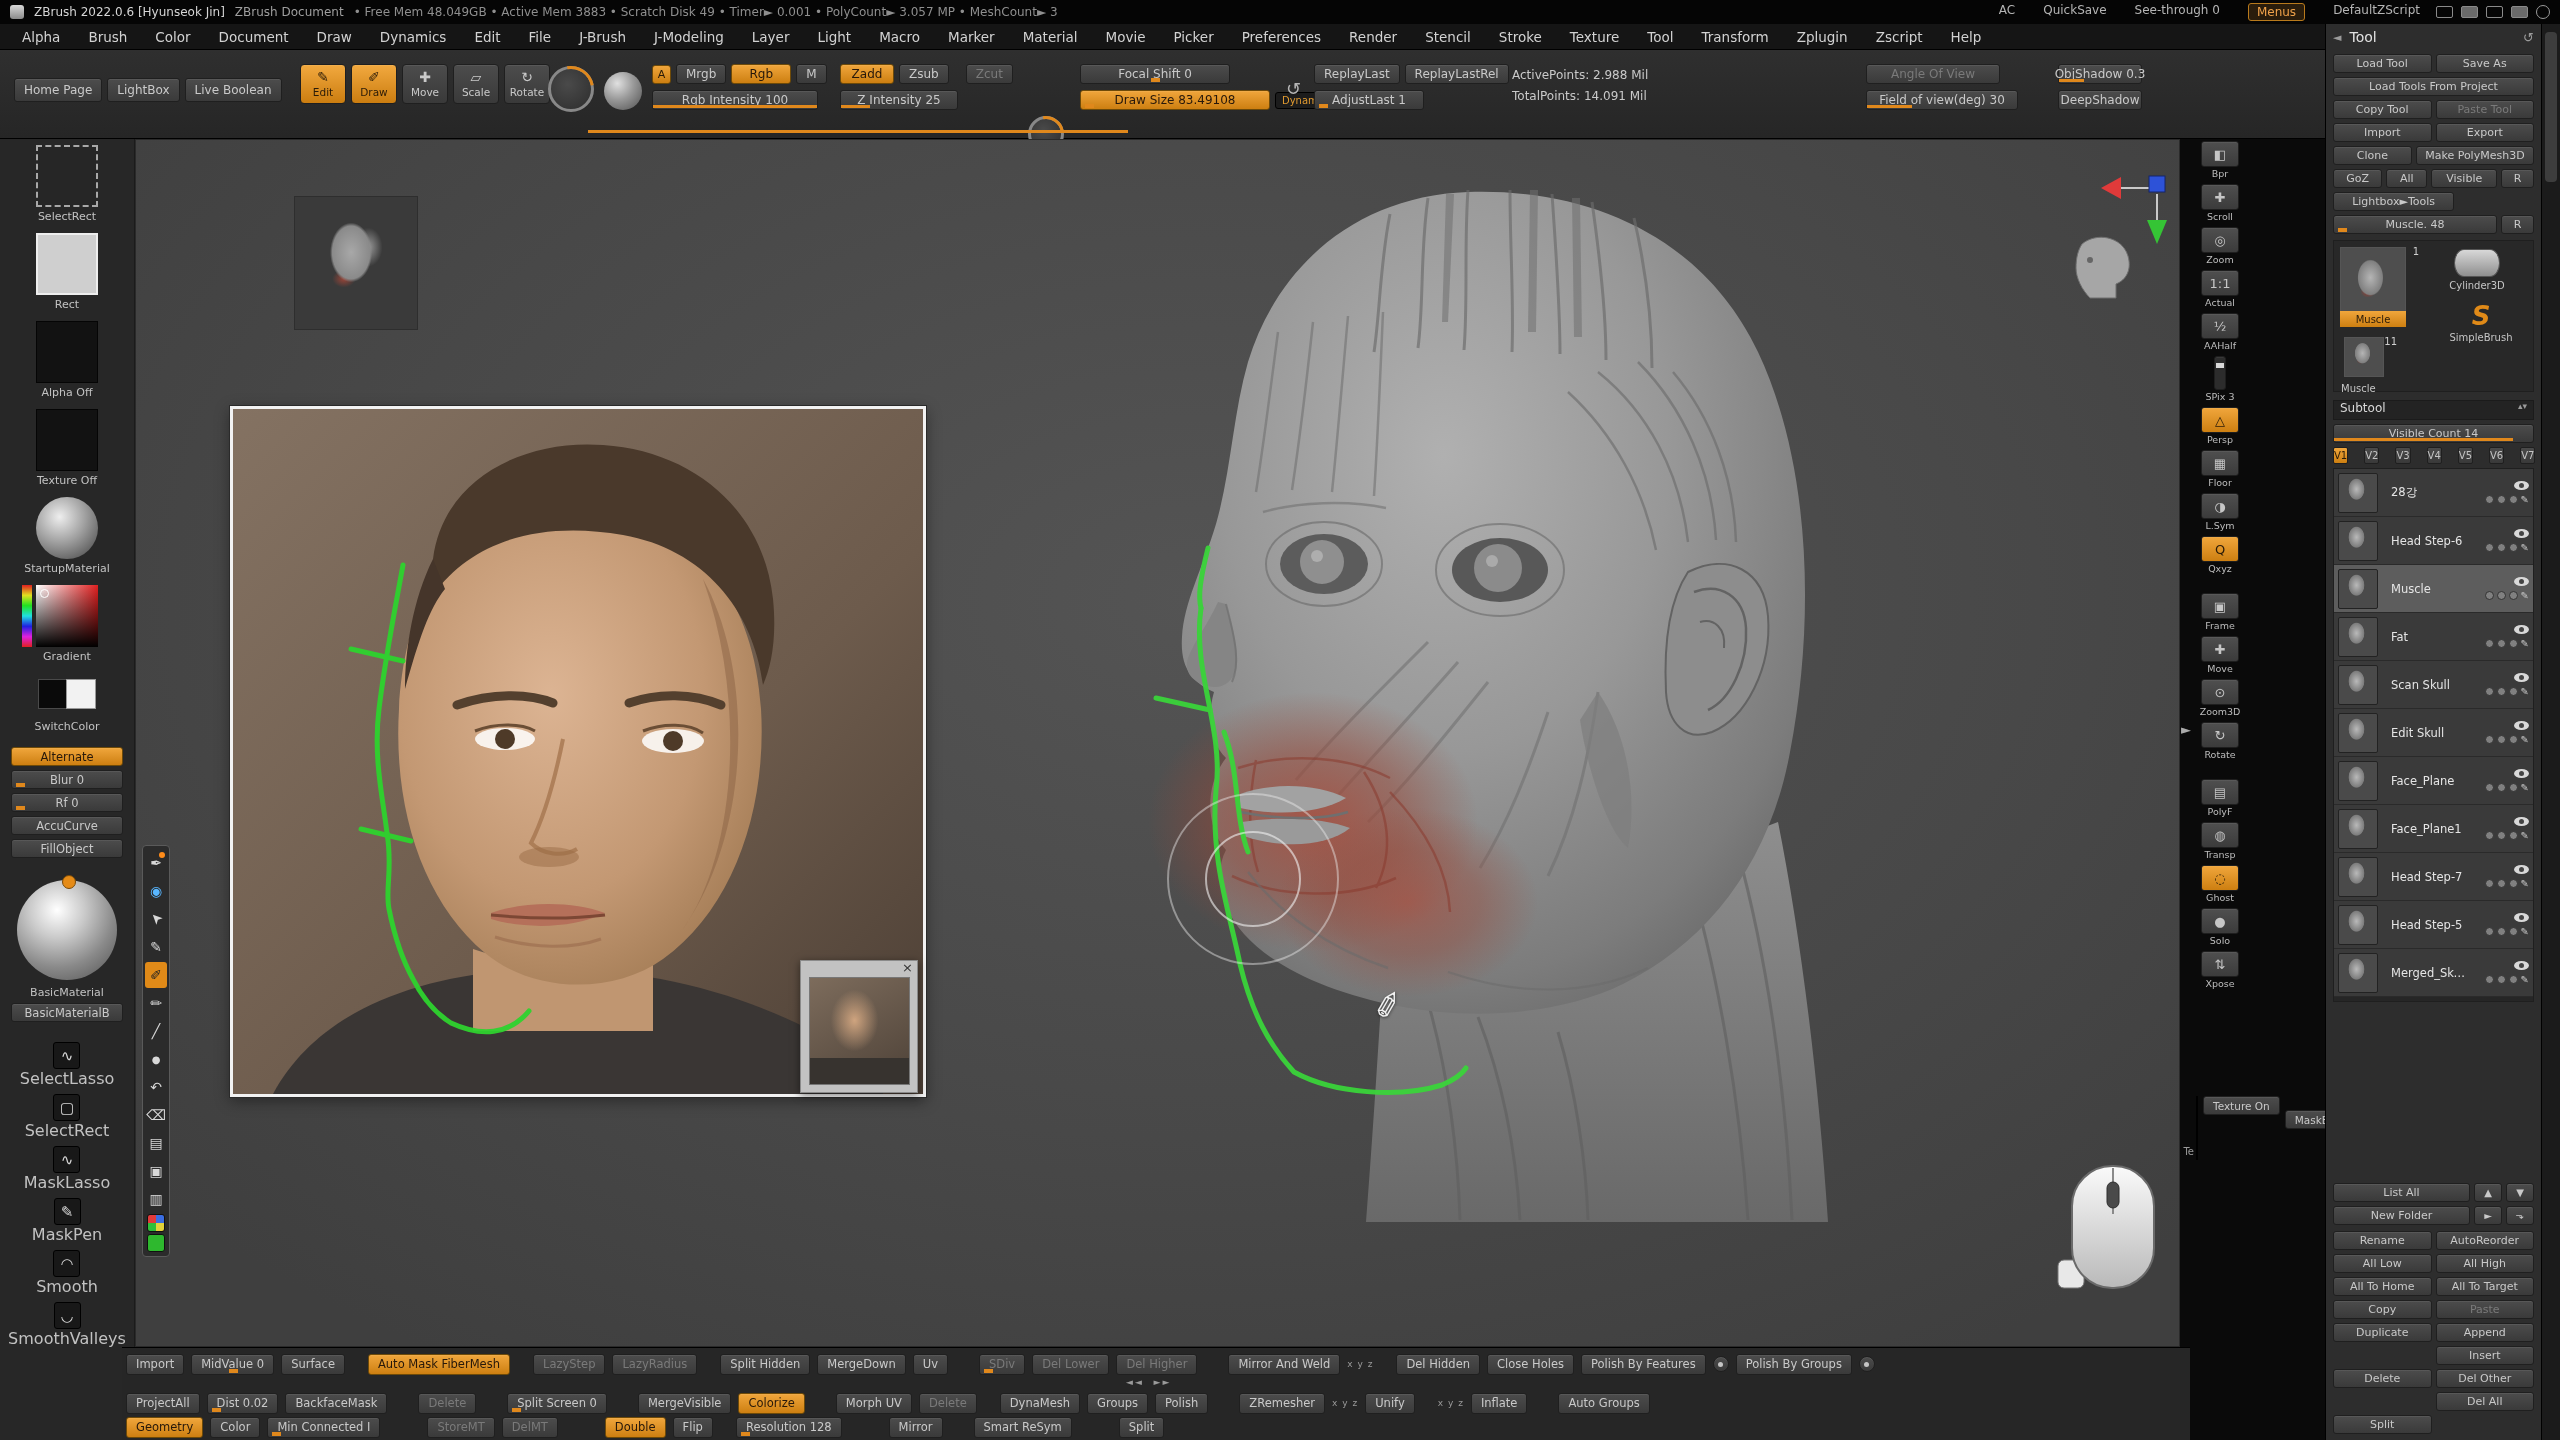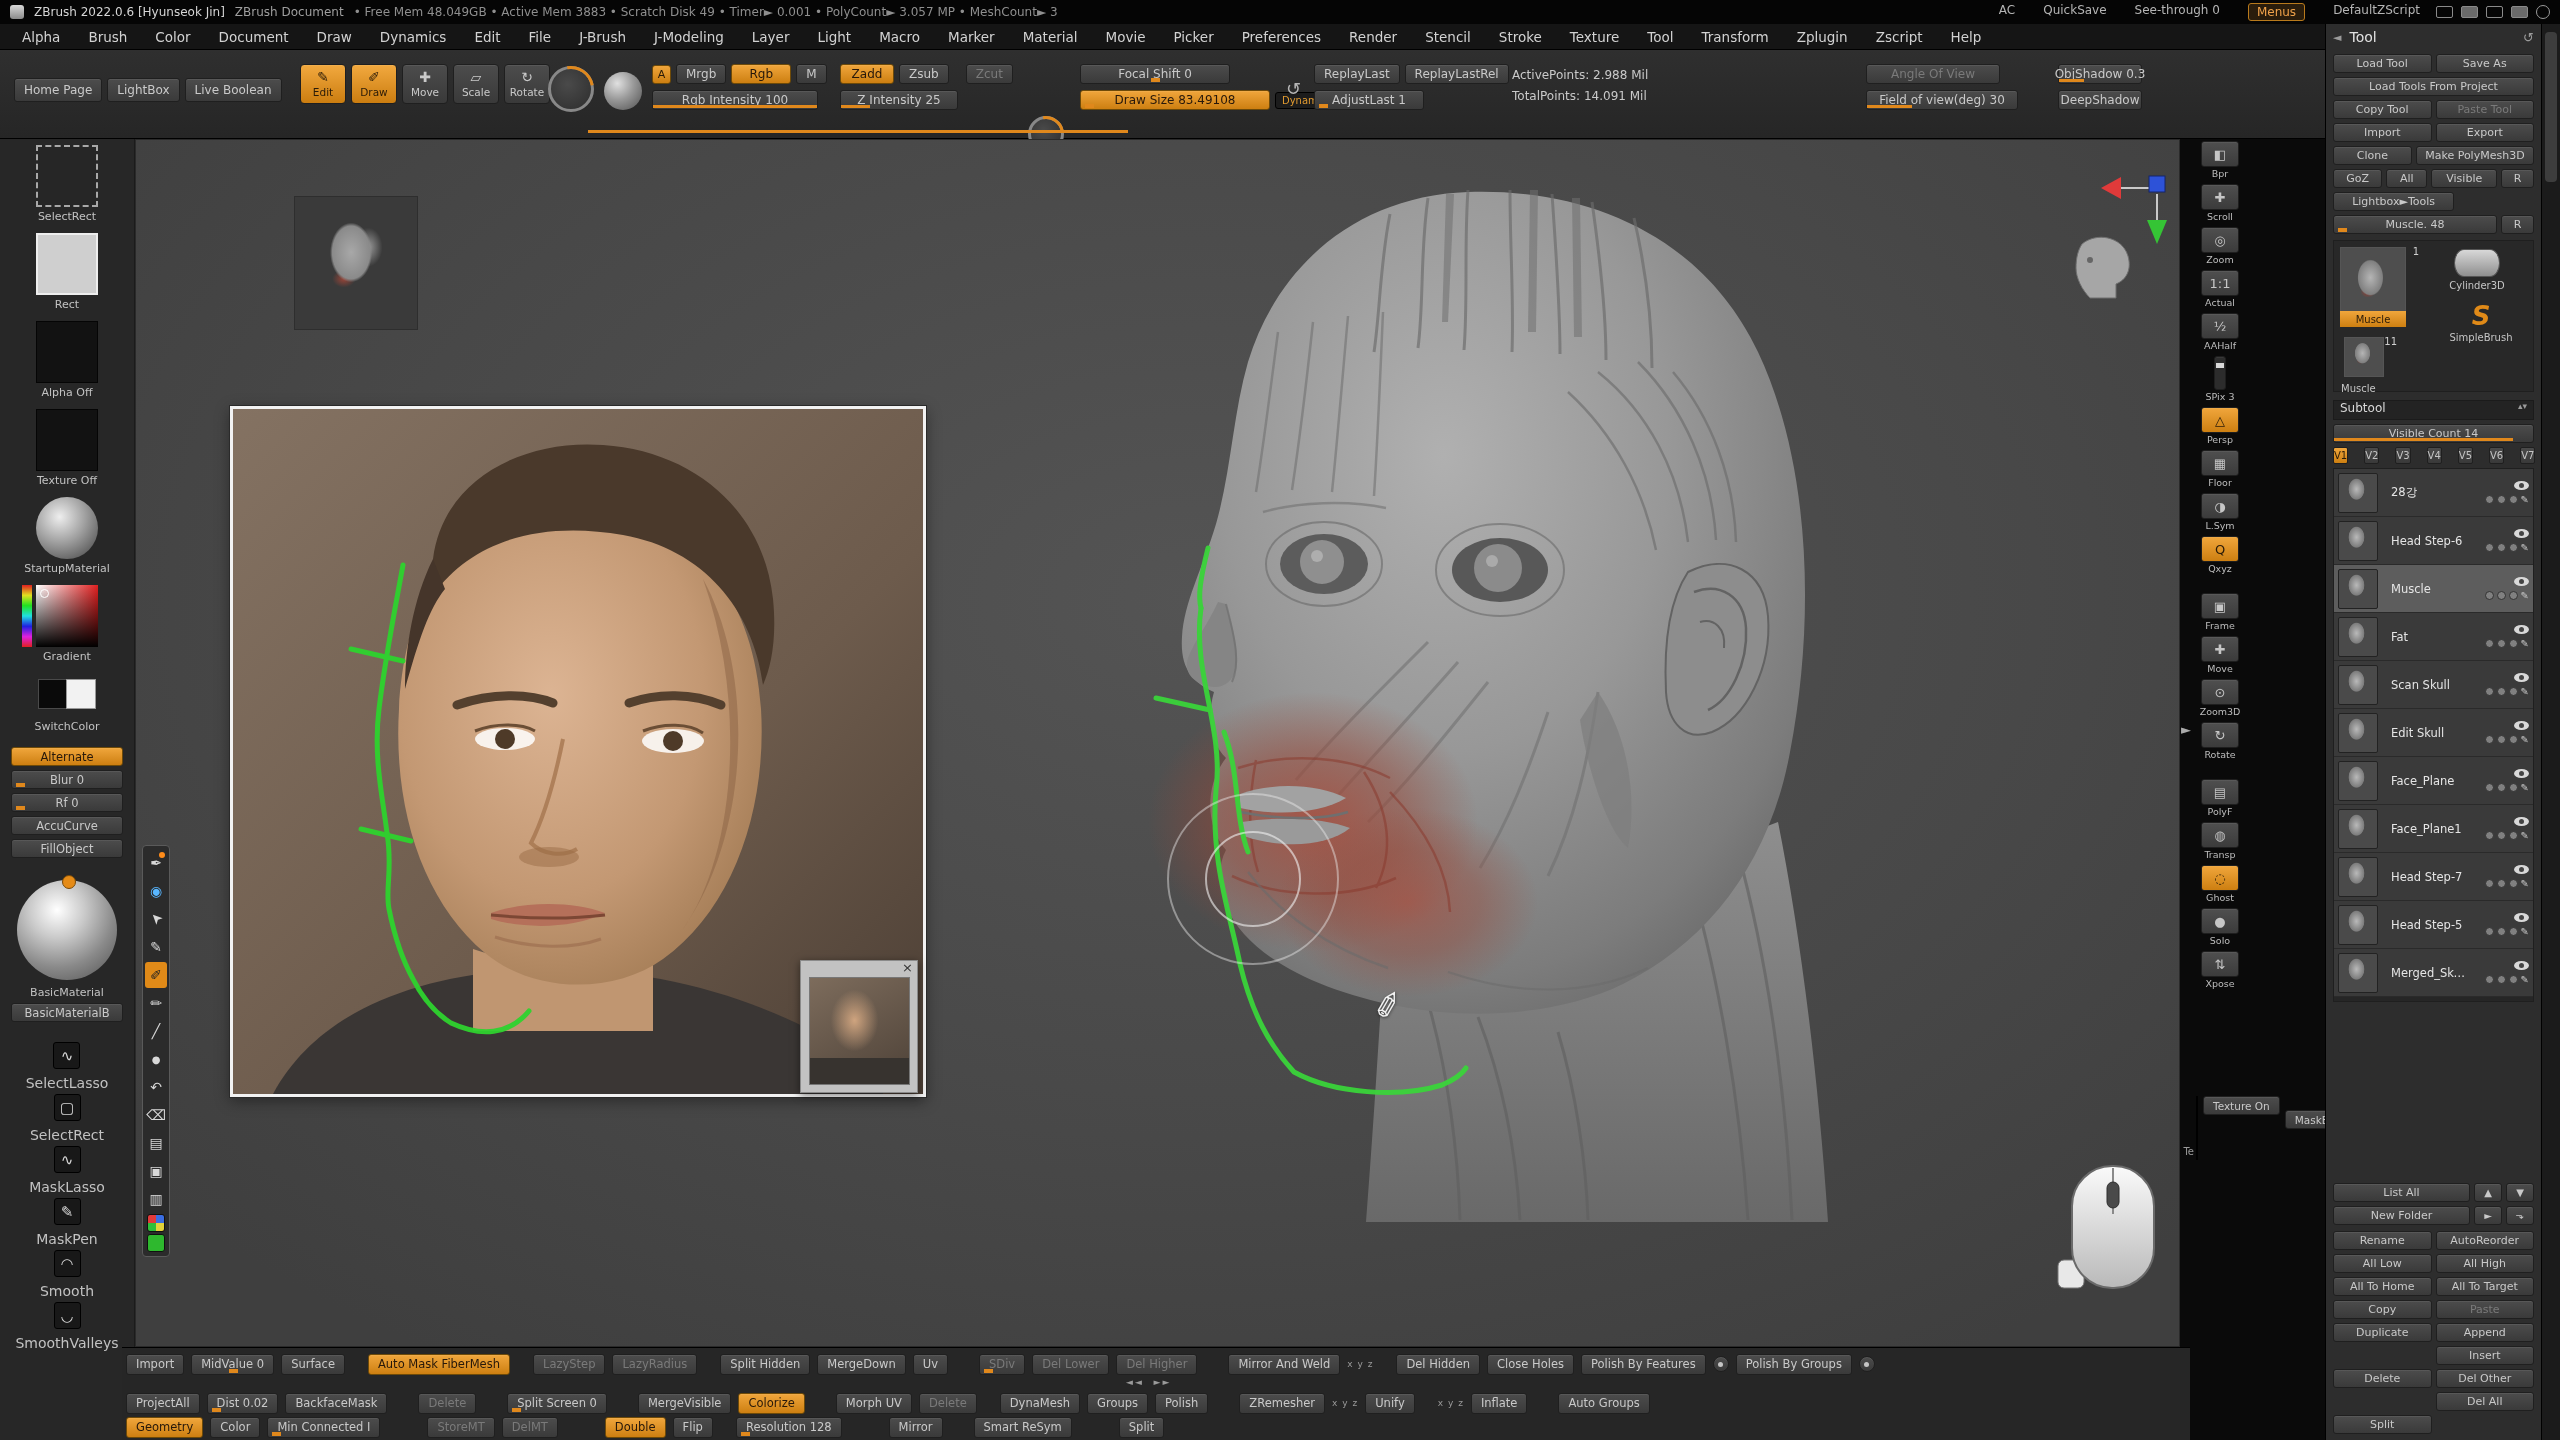--- a/index.html
+++ b/index.html
@@ -65,21 +65,21 @@
 .ic-switch{border:none;background:none}
 .ic-switch::before{content:"";position:absolute;left:2px;top:6px;width:28px;height:28px;background:#0a0a0a;border:1px solid #4a4a4a}
 .ic-switch::after{content:"";position:absolute;right:2px;top:6px;width:28px;height:28px;background:#f2f2f2;border:1px solid #999}
 .ls-btn{width:112px;height:19px;margin-top:4px;font-size:11.5px}
 #big-sphere{width:100px;height:100px;border-radius:50%;margin-top:22px;background:radial-gradient(circle at 40% 30%,#fff,#cacaca 30%,#8a8a8a 62%,#4d4d4d 100%);position:relative}
 #big-sphere::after{content:"";position:absolute;top:-5px;left:45px;width:12px;height:12px;border-radius:50%;background:#e58b17;border:1px solid #7a4a08}
 #mat-label{font-size:11px;margin-top:6px;color:#c2c2c2}
 #brush-grid{margin-top:20px;display:flex;flex-direction:column;align-items:center}
 .br-cell{height:52px;display:flex;flex-direction:column;align-items:center}
 .br-ic{width:27px;height:27px;background:#181818;border:1px solid #000;border-radius:3px;display:flex;align-items:center;justify-content:center;font-size:15px;color:#d5d5d5}
-.br-lbl{font-size:14px;color:#c2c2c2;margin-top:6px}
+.br-lbl{font-size:16px;color:#c2c2c2;margin-top:0}
 
 #annotation-bar{position:absolute;left:142px;top:845px;width:28px;background:rgba(42,42,42,.95);border:1px solid #5a5a5a;border-radius:4px;display:flex;flex-direction:column;align-items:center;padding:4px 0;gap:2px;z-index:6}
 .an-ic{width:22px;height:26px;display:flex;align-items:center;justify-content:center;font-size:14px;color:#d8d8d8;border-radius:3px;position:relative}
 .an-ic.blue{color:#58b6ff}
 .an-ic.active{background:#e08a18;color:#222}
 .an-ic.rot{transform:rotate(-135deg)}
 .an-ic.small{font-size:10px}
 .an-ic.tip::after{content:"";position:absolute;top:2px;right:2px;width:6px;height:6px;border-radius:50%;background:#ff8c1a}
 .an-ic.quad{width:18px;height:18px;background:linear-gradient(90deg,#e23a3a 50%,#3a6de2 50%) top/100% 50% no-repeat,linear-gradient(90deg,#2fbf3a 50%,#e2d23a 50%) bottom/100% 50% no-repeat;border:1px solid #111}
 .an-ic.green{width:18px;height:18px;background:#2eb82e;border:1px solid #111}

